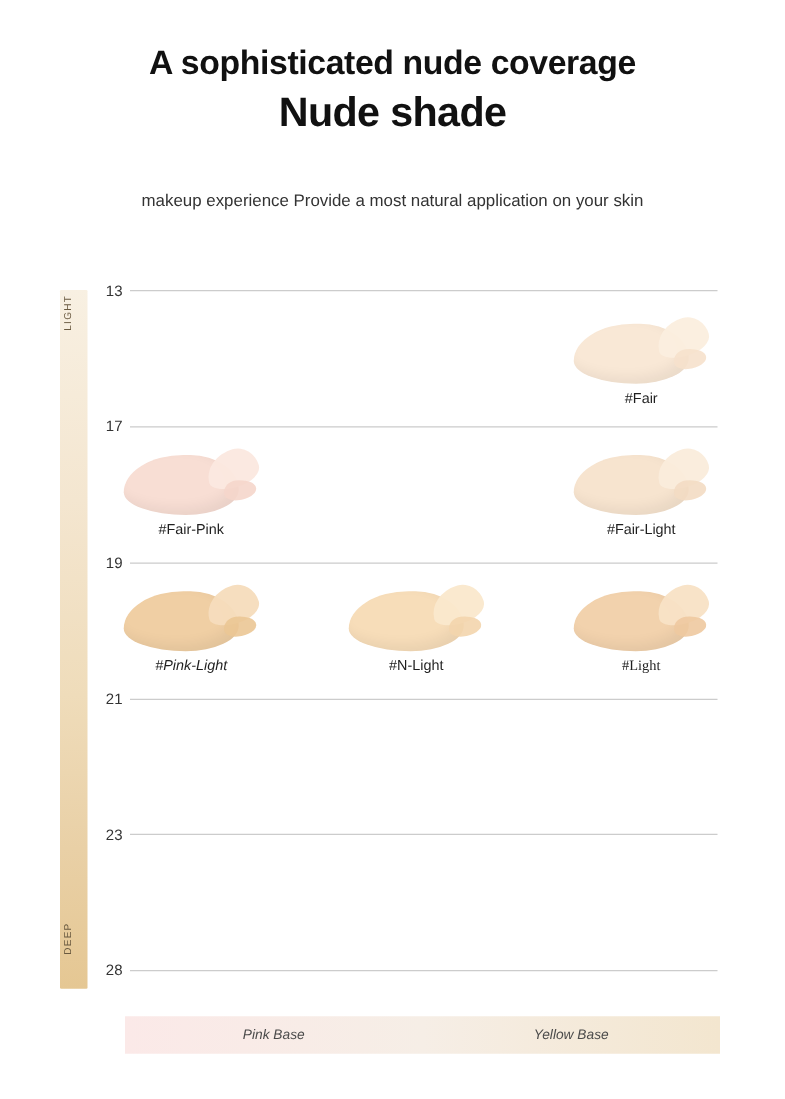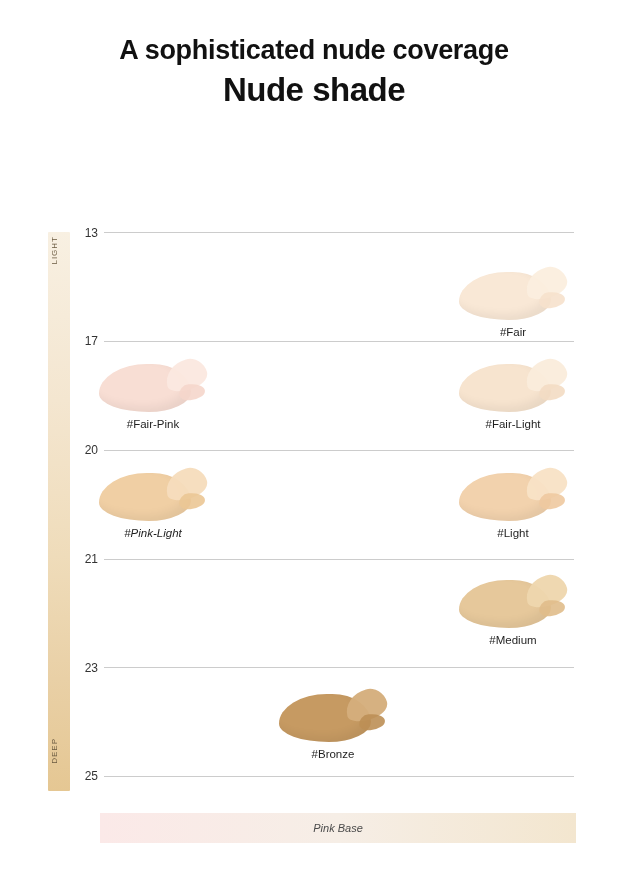--- a/index.html
+++ b/index.html
@@ -169,44 +169,45 @@
 </head>
 <body>
 
 <div class="page">
 
   <div class="header">
     <div class="title-1">A sophisticated nude coverage</div>
     <div class="title-2">Nude shade</div>
     <div class="subtitle">
       <br>
+      <span>makeup experience Provide a most natural application on your skin</span>
     </div>
   </div>
 
   <div class="chart">
 
     <div class="scale-bar"></div>
     <div class="scale-label light">LIGHT</div>
     <div class="scale-label deep">DEEP</div>
 
     <div class="tick-num" style="left:72px; top:8px;">13</div>
     <div class="tick-num" style="left:72px; top:116px;">17</div>
-    <div class="tick-num" style="left:72px; top:225px;">20</div>
+    <div class="tick-num" style="left:72px; top:225px;">19</div>
     <div class="tick-num" style="left:72px; top:334px;">21</div>
     <div class="tick-num" style="left:72px; top:443px;">23</div>
-    <div class="tick-num" style="left:72px; top:551px;">25</div>
+    <div class="tick-num" style="left:72px; top:551px;">28</div>
 
     <div class="grid-line" style="top:14px;"></div>
     <div class="grid-line" style="top:123px;"></div>
     <div class="grid-line" style="top:232px;"></div>
     <div class="grid-line" style="top:341px;"></div>
     <div class="grid-line" style="top:449px;"></div>
     <div class="grid-line" style="top:558px;"></div>
 
-    <div class="swatch-cell" style="left:448px; top:48px;text-align:center;">
+    <div class="swatch-cell" style="left:448px; top:35px;text-align:center;">
       <div class="smear">
         <div class="body" style="background:#f9e8d6;"></div>
         <div class="tail" style="background:#fbeedf;"></div>
         <div class="tip" style="background:#f6e1cc;"></div>
       </div>
       <div class="swatch-label">#Fair</div>
     </div>
 
     <div class="swatch-cell" style="left:88px; top:140px;">
       <div class="smear">
@@ -228,48 +229,41 @@
 
     <div class="swatch-cell" style="left:88px; top:249px;font-style:italic;">
       <div class="smear">
         <div class="body" style="background:#f0cfa4;"></div>
         <div class="tail" style="background:#f6ddbc;"></div>
         <div class="tip" style="background:#ebc695;"></div>
       </div>
       <div class="swatch-label">#Pink-Light</div>
     </div>
 
-
-    <div class="swatch-cell" style="left:448px; top:249px;">
+    <div class="swatch-cell" style="left:268px; top:249px;">
+      <div class="smear">
+        <div class="body" style="background:#f7ddb9;"></div>
+        <div class="tail" style="background:#fae8cd;"></div>
+        <div class="tip" style="background:#f3d5ad;"></div>
+      </div>
+      <div class="swatch-label">#N-Light</div>
+    </div>
+
+    <div class="swatch-cell" style="left:448px; top:249px;font-family:Liberation Serif, serif;">
       <div class="smear">
         <div class="body" style="background:#f2d2ad;"></div>
         <div class="tail" style="background:#f8e2c6;"></div>
         <div class="tip" style="background:#eec9a0;"></div>
       </div>
       <div class="swatch-label">#Light</div>
     </div>
 
-    <div class="swatch-cell" style="left:448px; top:356px;">
-      <div class="smear">
-        <div class="body" style="background:#e6c89b;"></div>
-        <div class="tail" style="background:#eed6ae;"></div>
-        <div class="tip" style="background:#e0bd8b;"></div>
-      </div>
-      <div class="swatch-label">#Medium</div>
-    </div>
-
-    <div class="swatch-cell" style="left:268px; top:470px;">
-      <div class="smear">
-        <div class="body" style="background:#c69a62;"></div>
-        <div class="tail" style="background:#d4ae7c;"></div>
-        <div class="tip" style="background:#bd8f55;"></div>
-      </div>
-      <div class="swatch-label">#Bronze</div>
-    </div>
+
 
 
   </div>
 
   <div class="legend">
     <div class="legend-item">Pink Base</div>
+    <div class="legend-item">Yellow Base</div>
   </div>
 
 </div>
 
 </body></html>

